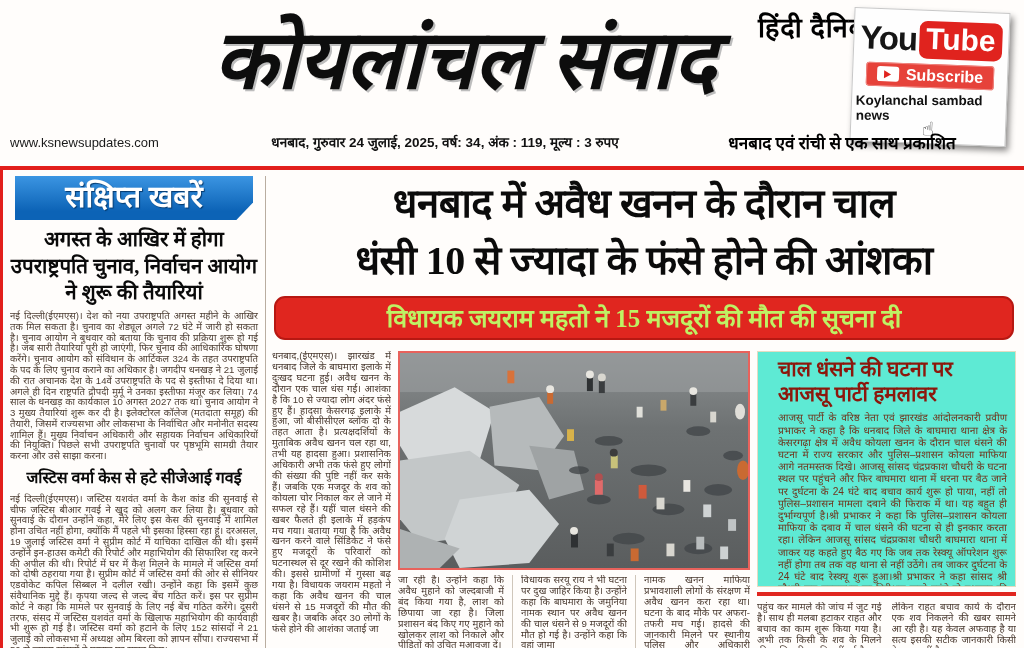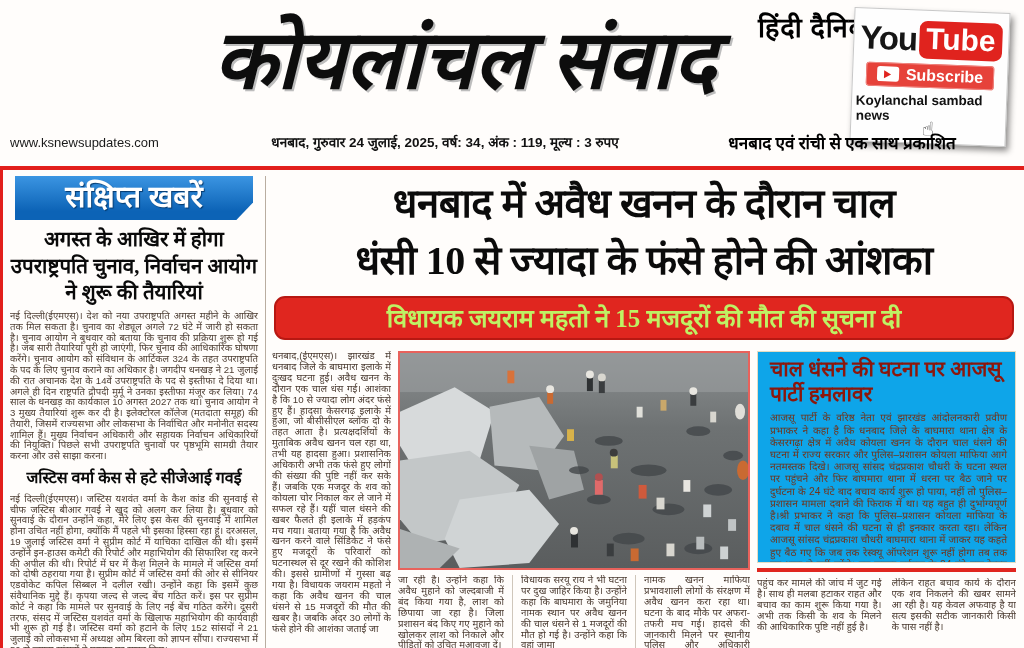--- a/index.html
+++ b/index.html
@@ -97,21 +97,21 @@
   .news-body { font-size:9.7px; line-height:10.9px; text-align:justify; color:#4a3a30; }
   .col1 { width:119px; flex:none; overflow:hidden; }
   .midwrap { width:352px; flex:none; display:flex; flex-direction:column; gap:5px; }
   .photo-frame { border:2px solid #e8625c; background:#6f7374; height:219px; flex:none; }
   .photo-frame svg { display:block; width:100%; height:100%; }
   .mid-cols { flex:1; display:flex; gap:8px; overflow:hidden; }
   .mid-cols .mcol { flex:1; overflow:hidden; }
   .mid-cols .mcol + .mcol { border-left:1px solid #cfc6ba; padding-left:8px; }
   .rightwrap { flex:1; display:flex; flex-direction:column; overflow:hidden; }
   .side-box {
-    background:#0ea5e9; border:1px solid #e3dcc2; padding:5px 8px 4px 12px; height:212px;
+    background:#5eead4; border:1px solid #e3dcc2; padding:5px 8px 4px 20px; height:236px;
     flex:none; overflow:hidden;
   }
   .side-box-headline {
     font-size:21px; font-weight:900; color:#8c170c; line-height:1.2; margin-bottom:5px;
     font-family:"Liberation Serif","DejaVu Serif",serif;
   }
   .side-box-body { font-size:10.2px; line-height:12.2px; text-align:justify; color:#70351d; }
   .right-divider { height:4px; background:#e0261f; margin:5px 0 6px 0; flex:none; }
   .right-cols { flex:1; display:flex; gap:10px; overflow:hidden; }
   .right-cols .rcol { flex:1; overflow:hidden; }
@@ -239,21 +239,21 @@
               <rect x="268" y="195" width="8" height="13" fill="#d8d6cf"></rect>
               <rect x="298" y="188" width="8" height="13" fill="#b8bcbd"></rect>
               <rect x="322" y="198" width="8" height="13" fill="#cdd1d2"></rect>
               <ellipse cx="345" cy="120" rx="6" ry="10" fill="#c96a32"></ellipse>
               <ellipse cx="342" cy="60" rx="5" ry="8" fill="#e0ded8"></ellipse>
             </g>
           </svg>
         </div>
         <div class="mid-cols">
           <div class="mcol news-body">जा रही है। उन्होंने कहा कि अवैध मुहाने को जल्दबाजी में बंद किया गया है, लाश को छिपाया जा रहा है। जिला प्रशासन बंद किए गए मुहाने को खोलकर लाश को निकाले और पीड़ितों को उचित मुआवजा दें।</div>
-          <div class="mcol news-body">विधायक सरयू राय ने भी घटना पर दुख जाहिर किया है। उन्होंने कहा कि बाघमारा के जमुनिया नामक स्थान पर अवैध खनन की चाल धंसने से 1 मजदूरों की मौत हो गई है। उन्होंने कहा कि वहां जामा</div>
+          <div class="mcol news-body">विधायक सरयू राय ने भी घटना पर दुख जाहिर किया है। उन्होंने कहा कि बाघमारा के जमुनिया नामक स्थान पर अवैध खनन की चाल धंसने से 9 मजदूरों की मौत हो गई है। उन्होंने कहा कि वहां जामा</div>
           <div class="mcol news-body">नामक खनन माफिया प्रभावशाली लोगों के संरक्षण में अवैध खनन करा रहा था। घटना के बाद मौके पर अफरा-तफरी मच गई। हादसे की जानकारी मिलने पर स्थानीय पुलिस और अधिकारी घटनास्थल पर</div>
         </div>
       </div>
 
       <div class="rightwrap">
         <div class="side-box">
           <div class="side-box-headline">चाल धंसने  की घटना पर आजसू पार्टी हमलावर</div>
           <div class="side-box-body">आजसू पार्टी के वरिष्ठ नेता एवं झारखंड आंदोलनकारी प्रवीण प्रभाकर ने कहा है कि धनबाद जिले के बाघमारा थाना क्षेत्र के केसरगढ़ा क्षेत्र में अवैध कोयला खनन के दौरान चाल धंसने की घटना में राज्य सरकार और पुलिस–प्रशासन कोयला माफिया आगे नतमस्तक दिखे। आजसू सांसद चंद्रप्रकाश चौधरी के घटना स्थल पर पहुंचने और फिर बाघमारा थाना में धरना पर बैठ जाने पर दुर्घटना के 24 घंटे बाद बचाव कार्य शुरू हो पाया, नहीं तो पुलिस–प्रशासन मामला दबाने की फिराक में था। यह बहुत ही दुर्भाग्यपूर्ण है।श्री प्रभाकर ने कहा कि पुलिस–प्रशासन कोयला माफिया के दबाव में चाल धंसने की घटना से ही इनकार करता रहा। लेकिन आजसू सांसद चंद्रप्रकाश चौधरी बाघमारा थाना में जाकर यह कहते हुए बैठ गए कि जब तक रेस्क्यू ऑपरेशन शुरू नहीं होगा तब तक वह थाना से नहीं उठेंगे। तब जाकर दुर्घटना के 24 घंटे बाद रेस्क्यू शुरू हुआ।श्री प्रभाकर ने कहा सांसद श्री चौधरी जब घटनास्थल का निरीक्षण करने पहुंचे तो प्रशासन की उपस्थिति में कोयला माफिया के गुर्गों द्वारा उनकी भी घेराबंदी और विरोध का प्रयास किया गया जिसे आजसू कार्यकर्ताओं ने विफल कर दिया।श्री प्रभाकर ने कहा कि राज्य में पुलिस–प्रशासन के संरक्षण में रात के अंधेरे में अवैध कोयला खनन का कारोबार चरम पर है और अवैध खनन में लगातार लोगों की जान जा रही है।</div>
         </div>
         <div class="right-divider"></div>

